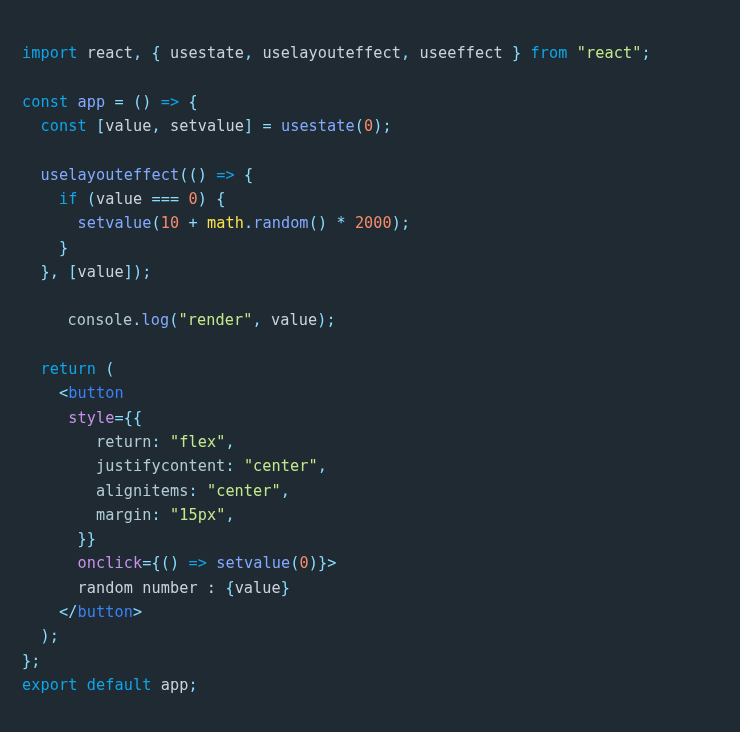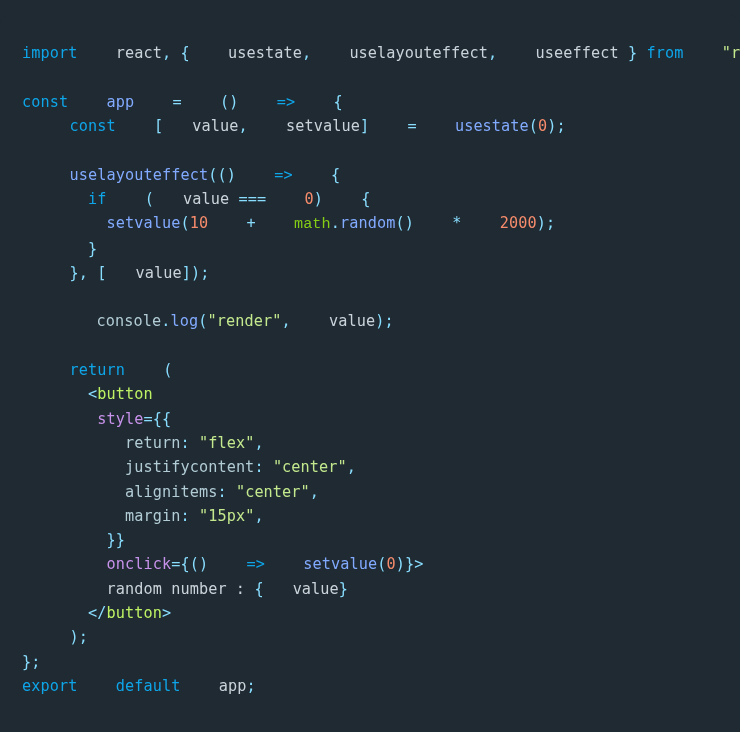--- a/index.html
+++ b/index.html
@@ -18,28 +18,28 @@
     border-radius: 10px;
     padding: 26px 22px;
     font-family: "SF Mono", "Menlo", "Consolas", "DejaVu Sans Mono", monospace;
     font-size: 15.2px;
     line-height: 24.3px;
     white-space: pre;
     color: #cbd3da;
     letter-spacing: 0.1px;
   }
   .tok-kw     { color: #0ea5e9; }   
-  .tok-def    { color: #cbd3da; margin-left: 29px; }   
+  .tok-def    { color: #cbd3da; }   
   .tok-fn     { color: #82aaff; }
-  .tok-class  { color: #84cc16; font-family: Liberation Mono, monospace; }   
+  .tok-class  { color: #fde047; }   
   .tok-op     { color: #89ddff; }   
   .tok-str    { color: #c3e88d; }   
   .tok-num    { color: #f78c6c; }   
   .tok-prop   { color: #b2ccd6; }   
-  .tok-tag    { color: #bef264; }   
+  .tok-tag    { color: #3b82f6; }   
   .tok-attr   { color: #c792ea; text-align: center; }   
   .tok-light  { color: #b2ccd6; margin-left: 27px; }   
 </style>
 </head>
 <body>
 
 <pre class="editor"><code><span><span class="tok-kw">import</span><span class="tok-def"> react</span><span class="tok-op">, { </span><span class="tok-def">usestate</span><span class="tok-op">, </span><span class="tok-def">uselayouteffect</span><span class="tok-op">, </span><span class="tok-def">useeffect</span><span class="tok-op"> } </span><span class="tok-kw">from</span><span class="tok-def"> </span><span class="tok-str">"react"</span><span class="tok-op">;</span></span>
 <span></span>
 <span><span class="tok-kw">const</span><span class="tok-def"> </span><span class="tok-fn">app</span><span class="tok-def"> </span><span class="tok-op">=</span><span class="tok-def"> </span><span class="tok-op">(</span><span class="tok-op">)</span><span class="tok-def"> </span><span class="tok-kw">=&gt;</span><span class="tok-def"> </span><span class="tok-op">{</span></span>
 <span><span class="tok-def">  </span><span class="tok-kw">const</span><span class="tok-def"> </span><span class="tok-op">[</span><span class="tok-def">value</span><span class="tok-op">, </span><span class="tok-def">setvalue</span><span class="tok-op">]</span><span class="tok-def"> </span><span class="tok-op">=</span><span class="tok-def"> </span><span class="tok-fn">usestate</span><span class="tok-op">(</span><span class="tok-num">0</span><span class="tok-op">)</span><span class="tok-op">;</span></span>

